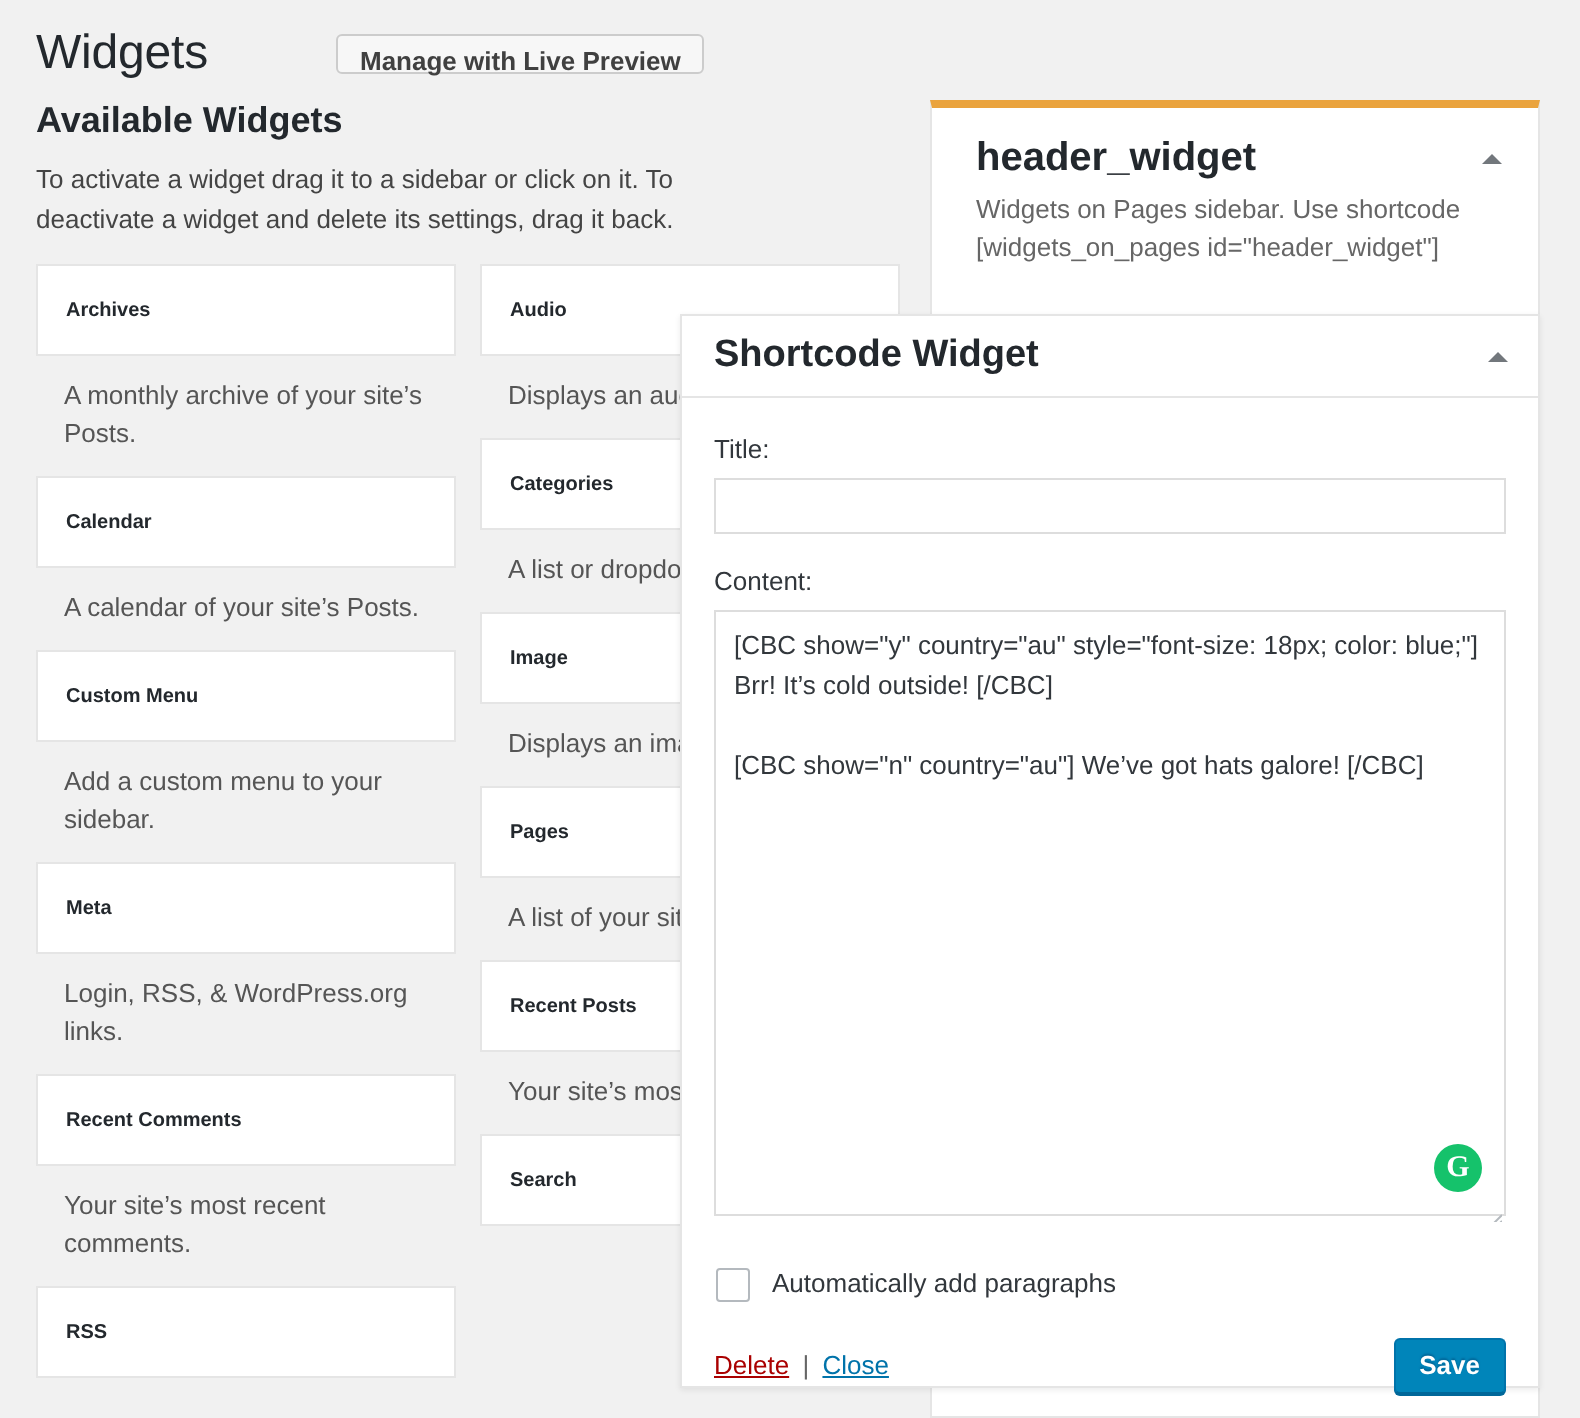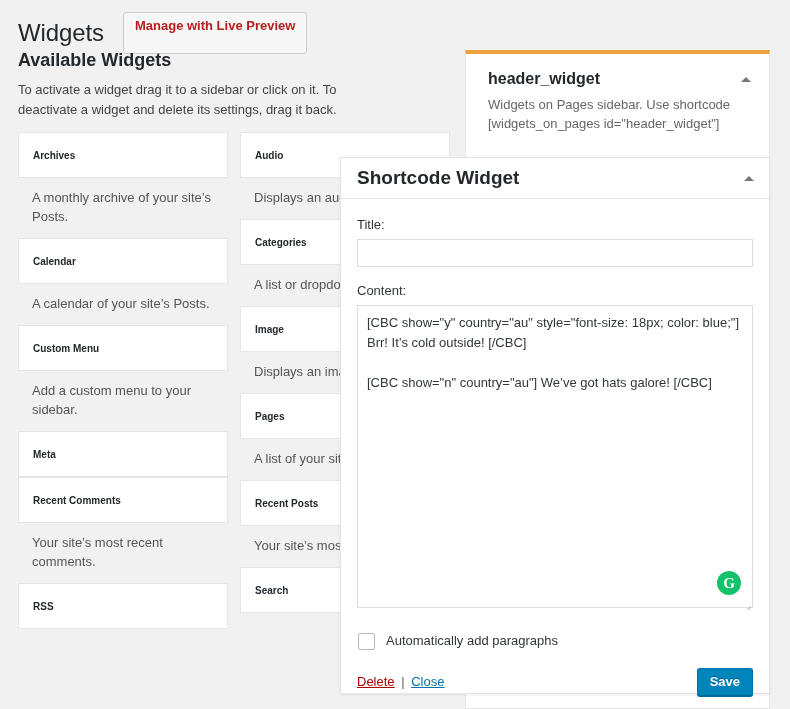--- a/index.html
+++ b/index.html
@@ -31,30 +31,31 @@
     font-weight: 400;
     color: #23282d;
     line-height: 30px;
     margin: 0;
     letter-spacing: -0.1px;
   }
   .live-preview-btn {
     display: inline-block;
     border: 1px solid #ccc;
     background: #f7f7f7;
-    color: #b91c1c;
+    color: #404040;
     font-size: 13px;
     font-weight: bold;
     line-height: 26px;
     padding: 0 11px;
     border-radius: 3px;
     box-sizing: border-box;
-    height: 42px;
+    height: 20px;
     cursor: pointer;
     white-space: nowrap;
+    margin-left: 45px;
   }
 
   
   .available-widgets {
     position: absolute;
     left: 18px;
     top: 48px;
     width: 440px;
   }
   .section-title {
@@ -112,21 +113,21 @@
     background: #fff;
     border: 1px solid #e5e5e5;
     border-top: 4px solid #eaa33d;
     box-sizing: border-box;
   }
   .sidebar-panel-head {
     padding: 14px 16px 10px 22px;
     position: relative;
   }
   .sidebar-panel-title {
-    font-size: 16px;
+    font-size: 20px;
     font-weight: bold;
     color: #23282d;
     line-height: 22px;
     margin: 0;
   }
   .sidebar-panel-desc {
     font-size: 13px;
     line-height: 19px;
     color: #666;
     margin: 5px 0 0 0;
@@ -356,20 +357,21 @@
       <div class="widget-desc">A calendar of your site’s Posts.</div>
 
       <div class="widget-box">
         <span class="widget-name">Custom Menu</span>
       </div>
       <div class="widget-desc">Add a custom menu to your sidebar.</div>
 
       <div class="widget-box">
         <span class="widget-name">Meta</span>
       </div>
+      <div class="widget-desc">Login, RSS, &amp; WordPress.org links.</div>
 
       <div class="widget-box">
         <span class="widget-name">Recent Comments</span>
       </div>
       <div class="widget-desc">Your site’s most recent comments.</div>
 
       <div class="widget-box">
         <span class="widget-name">RSS</span>
       </div>
     </div>

